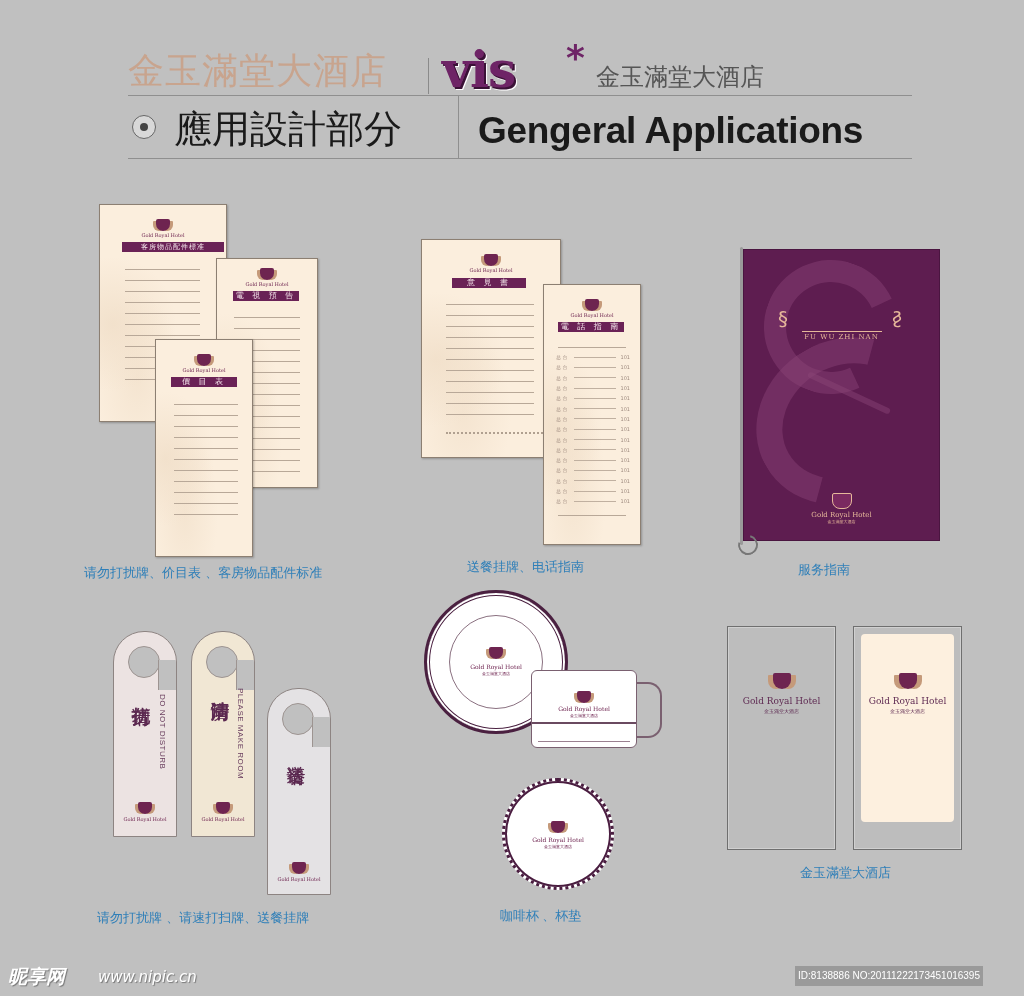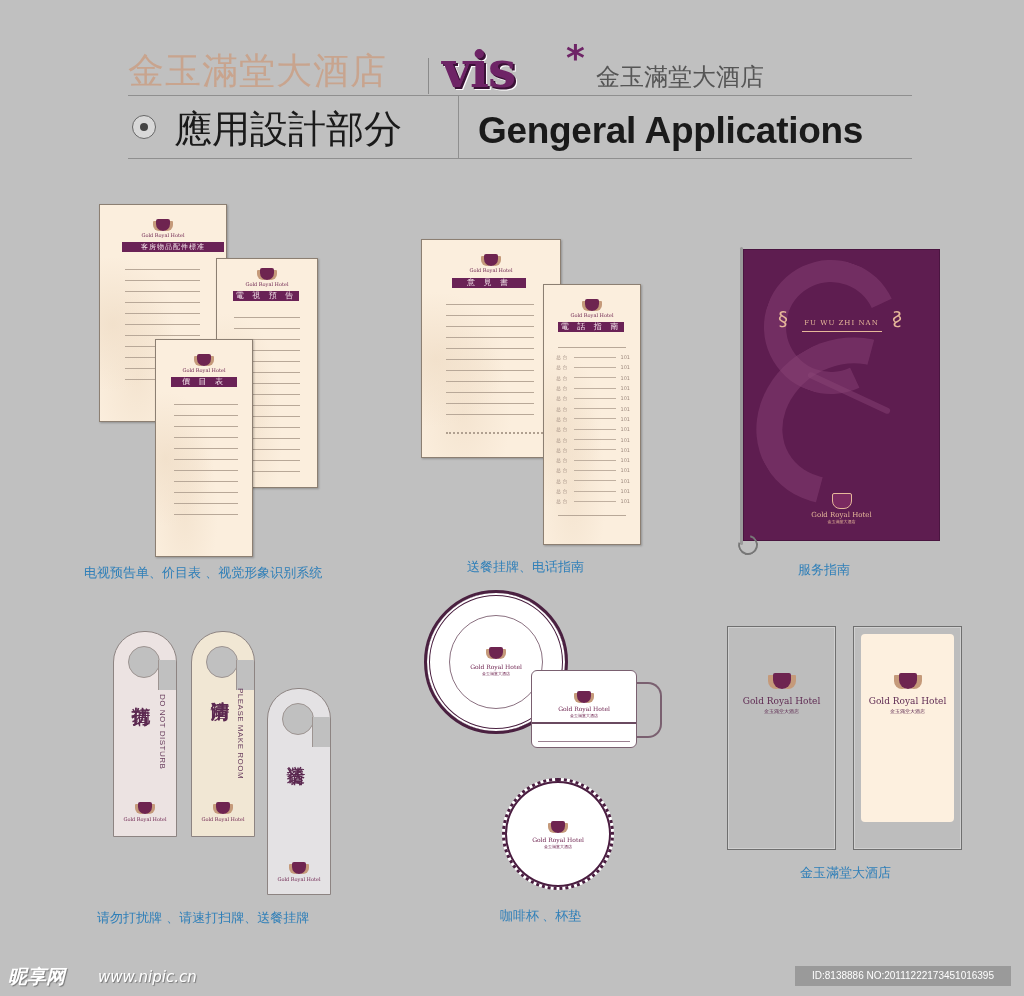--- a/index.html
+++ b/index.html
@@ -54,21 +54,21 @@
   .phone-row .n { width:10px; text-align:right; }
 
   .caption { position:absolute; font-size:13px; color:#2f7fb8; white-space:nowrap; line-height:18px; }
 
   
   .folder { left:743px; top:249px; width:195px; height:290px; background:#5e1d50; border:1px solid #4a1540; overflow:hidden;}
   .folder .swirl1 { position:absolute; left:20px; top:10px; width:90px; height:90px; border-radius:50%; border:22px solid rgba(140,70,120,0.45); border-right-color:transparent; transform:rotate(20deg);}
   .folder .swirl2 { position:absolute; left:10px; top:90px; width:130px; height:110px; border-radius:50%; border:26px solid rgba(140,70,120,0.45); border-bottom-color:transparent; border-right-color:transparent; transform:rotate(-30deg);}
   .folder .swirl3 { position:absolute; left:60px; top:140px; width:90px; height:6px; background:rgba(140,70,120,0.45); transform:rotate(25deg); border-radius:3px;}
   .folder-title { position:absolute; left:0; right:0; top:56px; text-align:center; font-size:21px; color:#e6b89a; letter-spacing:2px; line-height:26px; font-family:"DejaVu Serif", serif;}
-  .folder-pinyin { position:absolute; left:0; right:0; top:69px; text-align:center; font-size:7px; color:#e6b89a; letter-spacing:1px; font-family:"DejaVu Serif", serif; line-height:8px;}
+  .folder-pinyin { position:absolute; left:0; right:0; top:83px; text-align:center; font-size:7px; color:#e6b89a; letter-spacing:1px; font-family:"DejaVu Serif", serif; line-height:8px;}
   .folder-line { position:absolute; left:58px; width:80px; top:81px; height:1px; background:#e6b89a;}
   .dragon { position:absolute; top:56px; font-size:20px; color:#e6b89a; line-height:24px;}
   .folder-crest { position:absolute; left:50%; transform:translateX(-50%); top:243px; width:18px; height:14px; background:#7a2a60; border:1px solid #e6b89a; border-radius:2px 2px 8px 8px;}
   .folder-brand { position:absolute; left:0; right:0; top:261px; text-align:center; font-size:7px; color:#e6b89a; font-family:"DejaVu Serif", serif; line-height:8px;}
   .folder-brand-cn { position:absolute; left:0; right:0; top:269px; text-align:center; font-size:4px; color:#e6b89a; line-height:5px;}
   .folder-string { left:740px; top:247px; width:3px; height:298px; background:#9a9a9a; border-radius:2px;}
   .folder-knot { left:738px; top:535px; width:16px; height:16px; border:2px solid #777; border-radius:50%; border-top-color:transparent; transform:rotate(-30deg);}
 
   
   .hanger { position:absolute; width:62px; border:1px solid #8d8482; border-radius:31px 31px 0 0; overflow:hidden;}
@@ -93,21 +93,21 @@
   
   .bag { position:absolute; border:1px solid #6f6f6f; box-shadow: inset 0 0 0 1px #d0d0d0; background:#bdbdbd;}
   .bag-inner { position:absolute; left:7px; top:7px; right:7px; bottom:27px; background:#fdf0df; border-radius:4px;}
   .bag-crest { position:absolute; left:50%; transform:translateX(-50%); width:18px; height:16px; background:#6e2450; border-radius:2px 2px 9px 9px; box-shadow:-6px 1px 0 -1px #c59a7a, 6px 1px 0 -1px #c59a7a;}
   .bag-brand { position:absolute; left:0; right:0; text-align:center; font-family:"DejaVu Serif", serif; color:#5e2a52; font-size:9px; line-height:11px;}
   .bag-brand-cn { position:absolute; left:0; right:0; text-align:center; color:#5e2a52; font-size:5px; line-height:6px;}
 
   
   .wm-logo { left:8px; top:963px; font-size:19px; color:#fff; font-weight:bold; font-style:italic; text-shadow:1px 1px 1px #777; line-height:26px; white-space:nowrap;}
   .wm-url { left:98px; top:966px; font-size:15px; color:#fff; font-style:italic; text-shadow:1px 1px 1px #777; line-height:22px;}
-  .wm-id { left:795px; top:966px; width:216px; height:20px; background:#9a9a9a; color:#fff; font-size:10px; line-height:20px; text-align:center; font-family:"Liberation Sans", sans-serif; white-space:nowrap;}
+  .wm-id { left:795px; top:966px; width:188px; height:20px; background:#9a9a9a; color:#fff; font-size:10px; line-height:20px; text-align:center; font-family:"Liberation Sans", sans-serif; white-space:nowrap;}
 </style>
 </head>
 <body>
 
 <div class="abs hotel-name">金玉滿堂大酒店</div>
 <div class="abs hdr-vsep1"></div>
 <div class="abs vis-logo">vis</div>
 <div class="abs vis-star">*</div>
 <div class="abs vis-subtitle">金玉滿堂大酒店</div>
 <div class="abs hdr-line1"></div>
@@ -168,21 +168,21 @@
       <div style="margin-bottom:10px"></div>
       <div style="margin-bottom:10px"></div>
       <div style="margin-bottom:10px"></div>
       <div style="margin-bottom:10px"></div>
       <div style="margin-bottom:10px"></div>
       <div style="margin-bottom:10px"></div>
       <div style="margin-bottom:10px"></div>
       <div style="margin-bottom:10px"></div>
   </div>
 </div>
-<div class="caption" style="left:84px;top:564px;">电视预告单、价目表 、视觉形象识别系统</div>
+<div class="caption" style="left:84px;top:564px;">请勿打扰牌、价目表 、客房物品配件标准</div>
 
 <div class="paper" style="left:421px;top:239px;width:138px;height:217px;">
   <div class="crest" style="top:14px;"></div>
   <div class="brand-small" style="top:27px;">Gold Royal Hotel</div>
   <div class="title-bar" style="left:30px;width:74px;top:38px;">意   見   書</div>
   <div class="lines" style="left:24px;width:88px;top:64px;">
     <div style="margin-bottom:10px"></div>
       <div style="margin-bottom:10px"></div>
       <div style="margin-bottom:10px"></div>
       <div style="margin-bottom:10px"></div>

